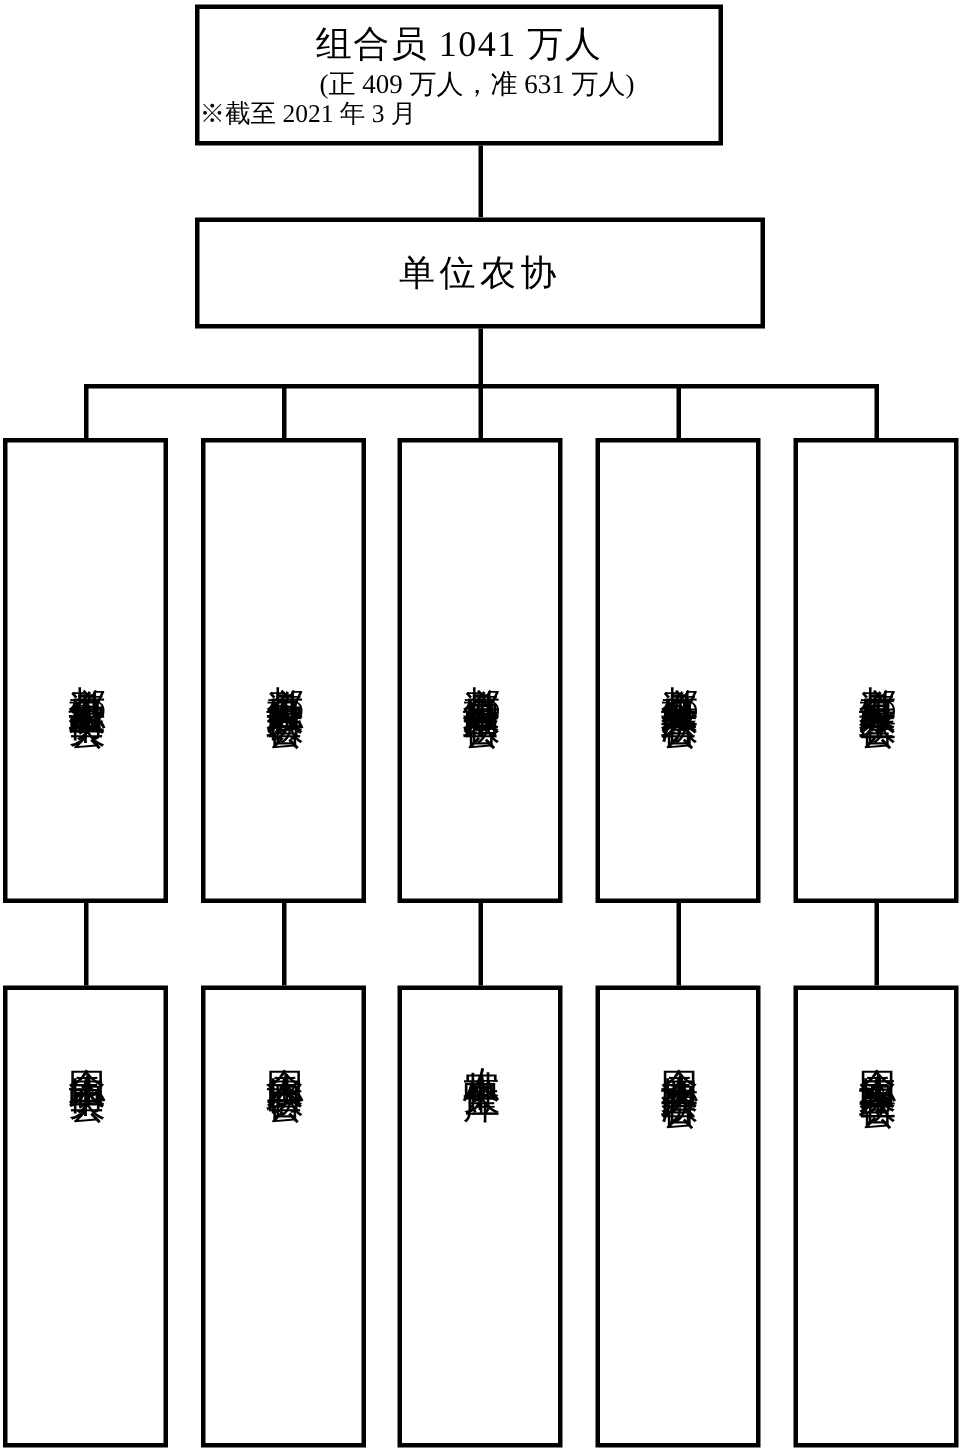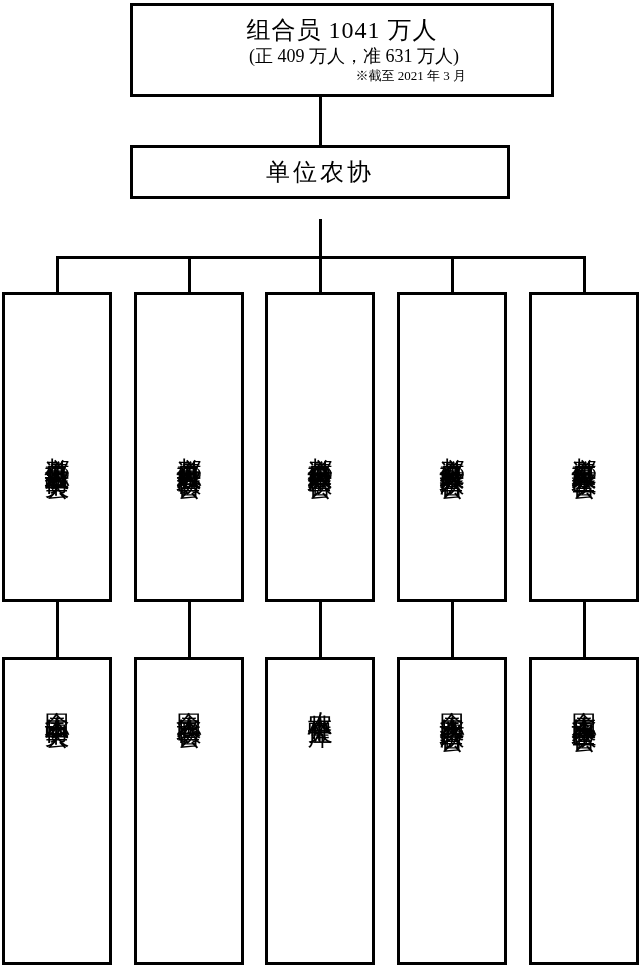--- a/index.html
+++ b/index.html
@@ -11,26 +11,26 @@
     font-family: "Liberation Serif", "DejaVu Serif", serif;
     color: #000000;
     overflow: hidden;
   }
   .box {
     position: absolute;
     box-sizing: border-box;
     background: #ffffff;
     border: 3px solid #000000;
   }
-  .top-box { left: 130px; top: 3px; width: 424px; height: 94px; }
+  .top-box { left: 130px; top: 3px; width: 352px; height: 94px; }
   .top-line1 { font-size: 24px; line-height: 29px; margin-top: 10px; text-align: center; letter-spacing: 1px; }
   .top-line2 { font-size: 18px; line-height: 22px; text-align: center; margin-left: 24px; }
-  .top-line3 { font-size: 13px; line-height: 17px; text-align: right; padding-right: 85px; }
+  .top-line3 { font-size: 17px; line-height: 17px; text-align: left; padding-right: 85px; }
   .unit-box {
-    left: 130px; top: 145px; width: 380px; height: 54px;
+    left: 130px; top: 145px; width: 380px; height: 74px;
     display: flex; align-items: center; justify-content: center;
     font-size: 24px; letter-spacing: 3px;
   }
   .vbox {
     position: absolute;
     box-sizing: border-box;
     width: 110px;
     background: #ffffff;
     border: 3px solid #000000;
     display: flex;

